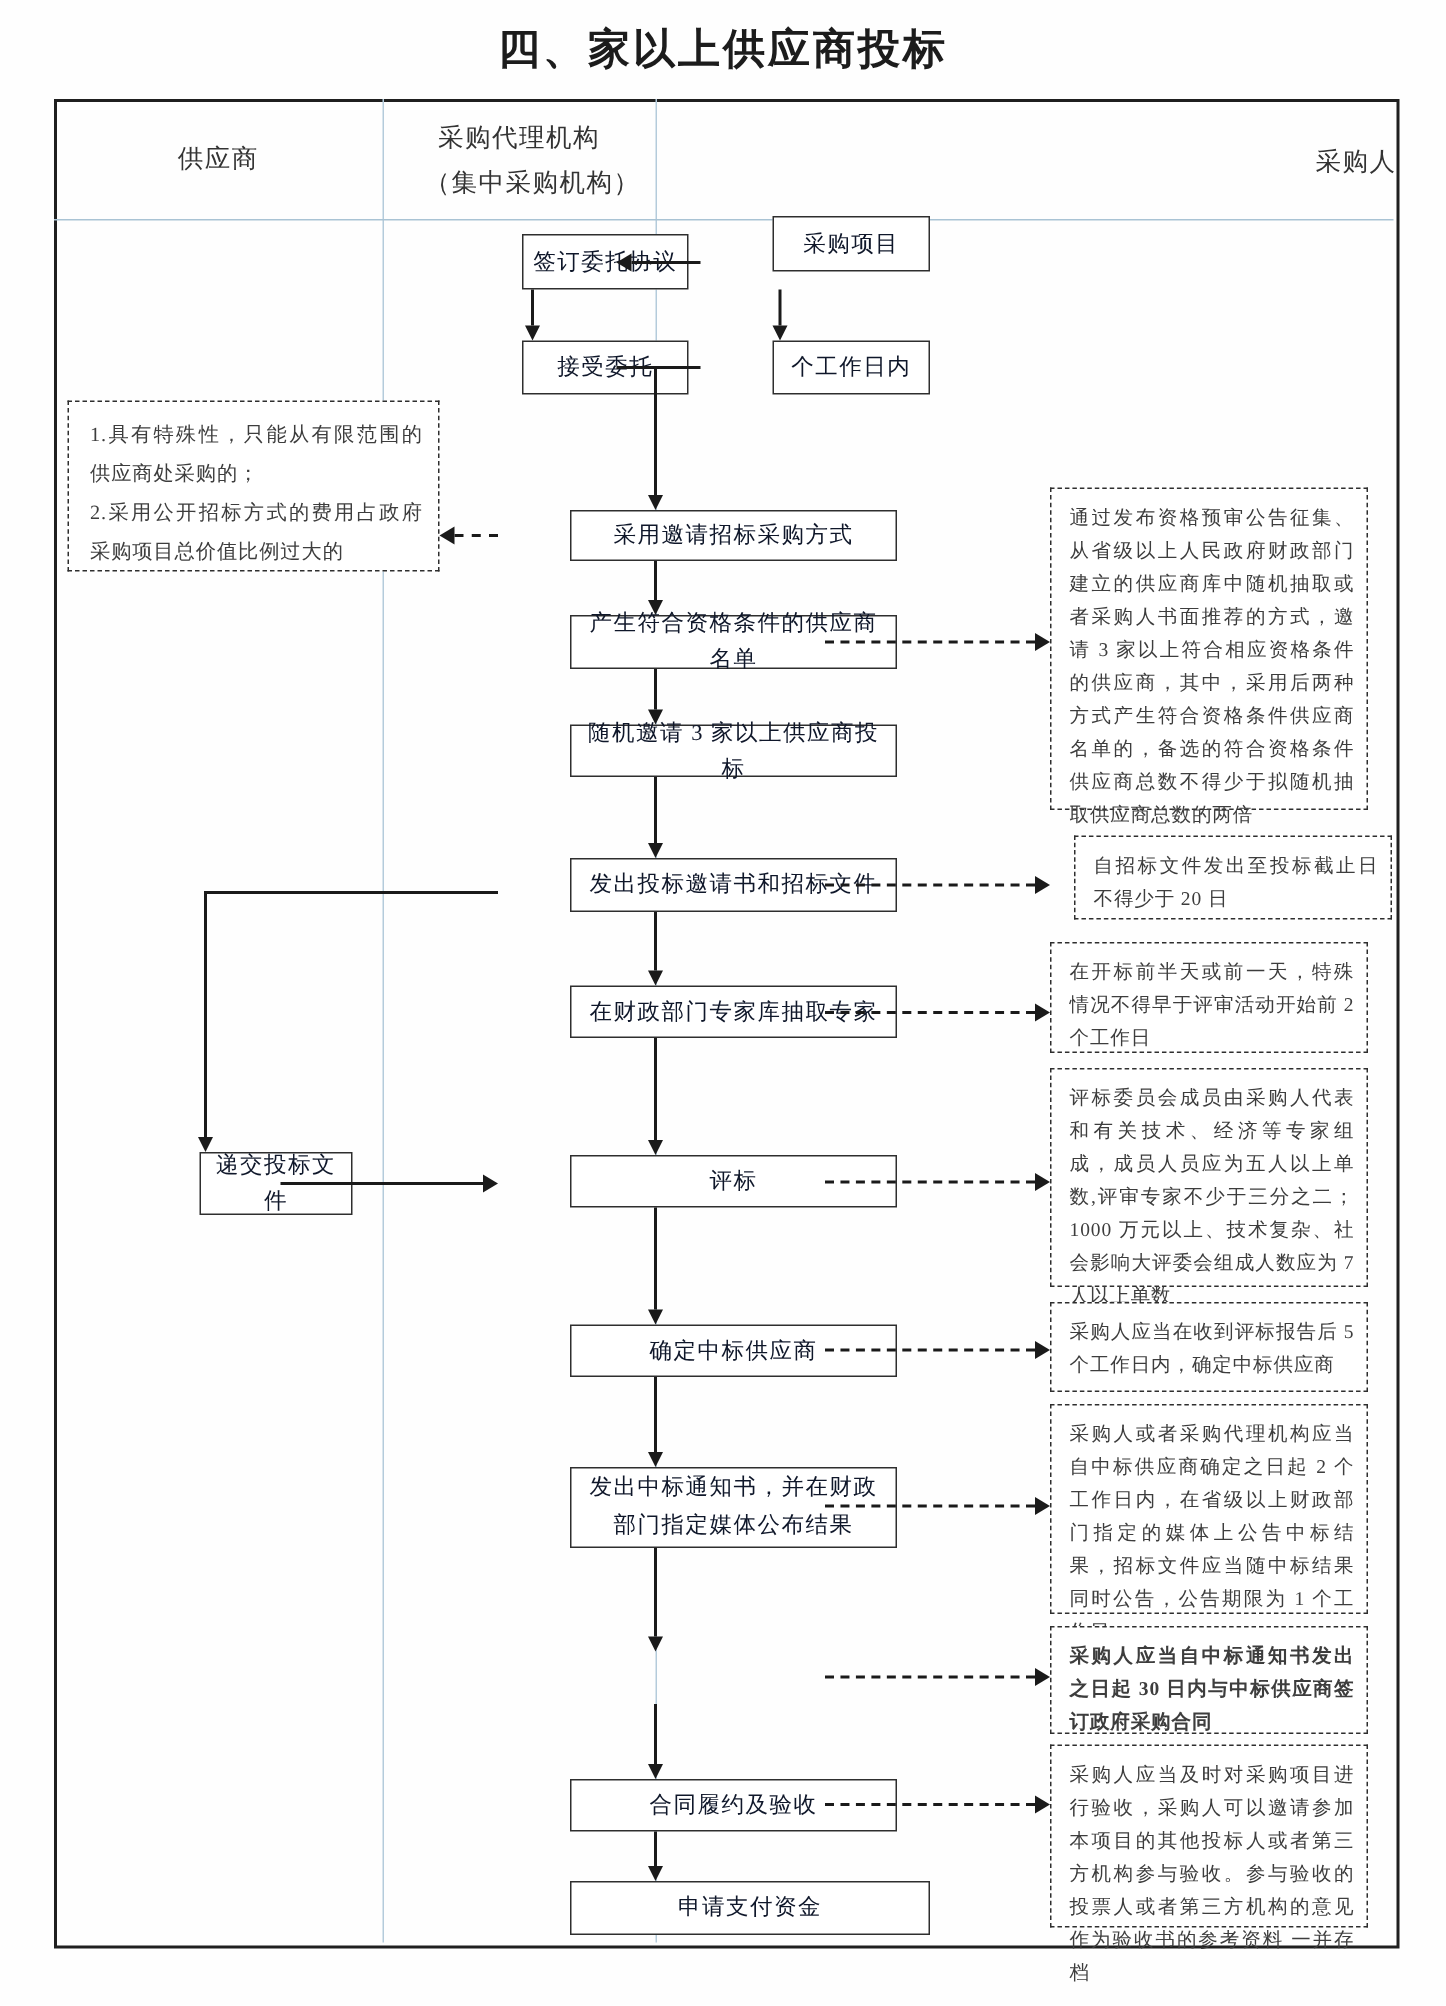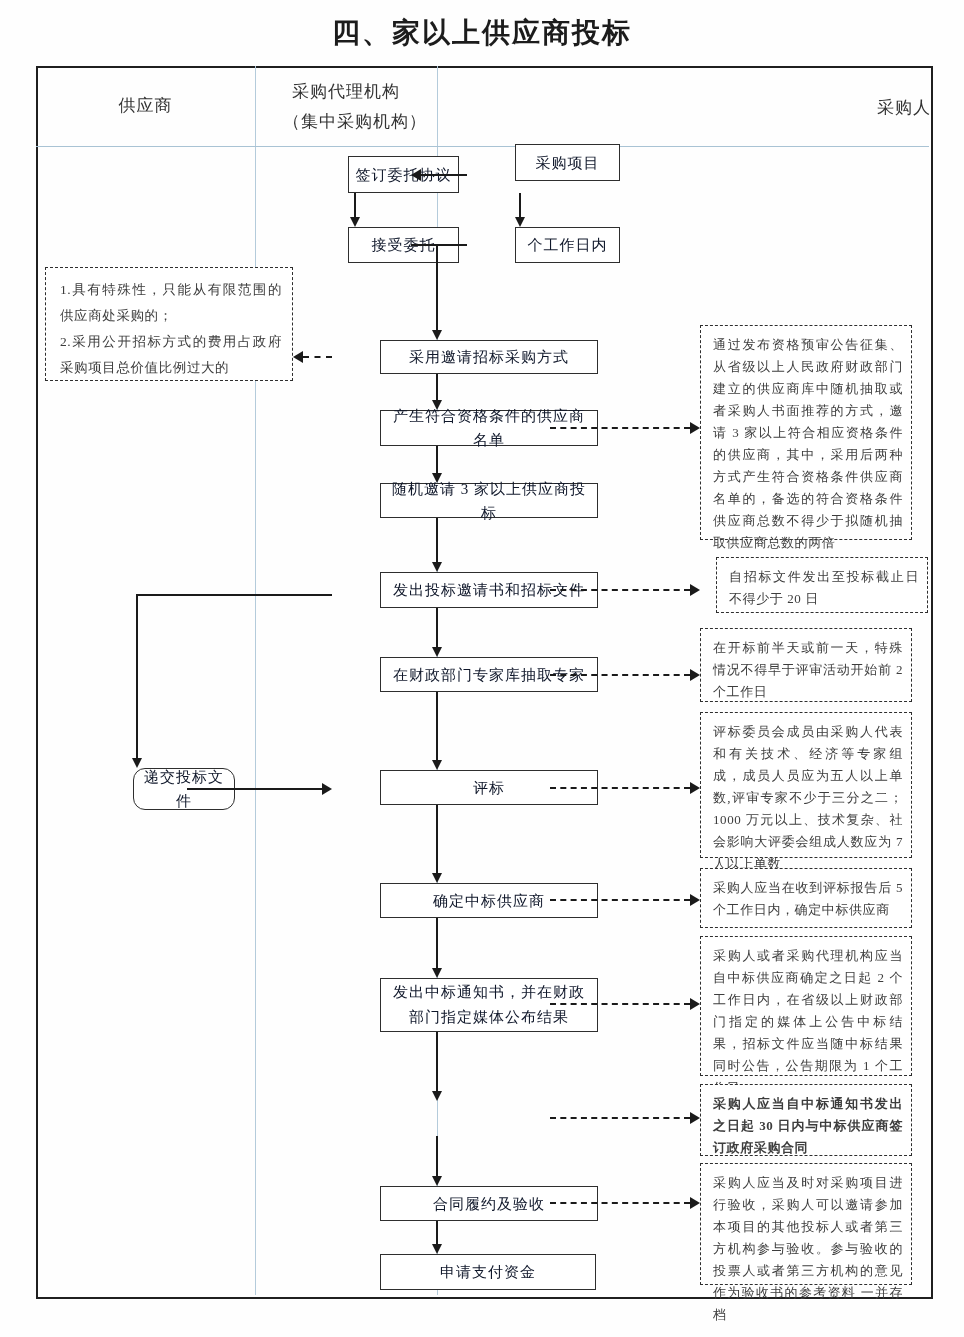--- a/index.html
+++ b/index.html
@@ -101,34 +101,34 @@
 
   <div class="node" style="left:332px;top:340px;width:218px;height:34px;">采用邀请招标采购方式</div>
   <div class="node" style="left:332px;top:410px;width:218px;height:36px;">产生符合资格条件的供应商名单</div>
   <div class="node" style="left:332px;top:483px;width:218px;height:35px;">随机邀请 3 家以上供应商投标</div>
   <div class="node" style="left:332px;top:572px;width:218px;height:36px;">发出投标邀请书和招标文件</div>
   <div class="node" style="left:332px;top:657px;width:218px;height:35px;">在财政部门专家库抽取专家</div>
   <div class="node" style="left:332px;top:770px;width:218px;height:35px;">评标</div>
   <div class="node" style="left:332px;top:883px;width:218px;height:35px;">确定中标供应商</div>
   <div class="node tall" style="left:332px;top:978px;width:218px;height:54px;">发出中标通知书，并在财政部门指定媒体公布结果</div>
   <div class="node" style="left:332px;top:1186px;width:218px;height:35px;">合同履约及验收</div>
-  <div class="node" style="left:332px;top:1254px;width:216px;height:36px;">申请支付资金</div>
+  <div class="node" style="left:332px;top:1254px;width:240px;height:36px;">申请支付资金</div>
 
   <div class="varrow" style="left:436px;top:374px;height:26px;"></div>
   <div class="varrow" style="left:436px;top:446px;height:27px;"></div>
   <div class="varrow" style="left:436px;top:518px;height:44px;"></div>
   <div class="varrow" style="left:436px;top:608px;height:39px;"></div>
   <div class="varrow" style="left:436px;top:692px;height:68px;"></div>
   <div class="varrow" style="left:436px;top:805px;height:68px;"></div>
   <div class="varrow" style="left:436px;top:918px;height:50px;"></div>
   <div class="varrow" style="left:436px;top:1032px;height:59px;"></div>
   <div class="varrow" style="left:436px;top:1136px;height:40px;"></div>
   <div class="varrow" style="left:436px;top:1221px;height:23px;"></div>
 
-  <div class="node" style="left:85px;top:768px;width:102px;height:42px;border-radius:12px;">递交投标文件</div>
+  <div class="node" style="left:85px;top:768px;width:102px;height:42px;">递交投标文件</div>
   <div class="hline" style="left:137px;top:594px;width:195px;"></div>
   <div class="varrow" style="left:136px;top:594px;height:164px;"></div>
   <div class="harrow-right" style="left:187px;top:788px;width:135px;"></div>
 
   <div class="note pre" style="left:45px;top:267px;width:248px;height:114px;">1.具有特殊性，只能从有限范围的供应商处采购的；
 2.采用公开招标方式的费用占政府采购项目总价值比例过大的</div>
   <div class="darrow-left" style="left:303px;top:356px;width:29px;"></div>
 
   <div class="note" style="left:700px;top:325px;width:212px;height:215px;">通过发布资格预审公告征集、从省级以上人民政府财政部门建立的供应商库中随机抽取或者采购人书面推荐的方式，邀请 3 家以上符合相应资格条件的供应商，其中，采用后两种方式产生符合资格条件供应商名单的，备选的符合资格条件供应商总数不得少于拟随机抽取供应商总数的两倍</div>
   <div class="note" style="left:716px;top:557px;width:212px;height:56px;">自招标文件发出至投标截止日不得少于 20 日</div>

